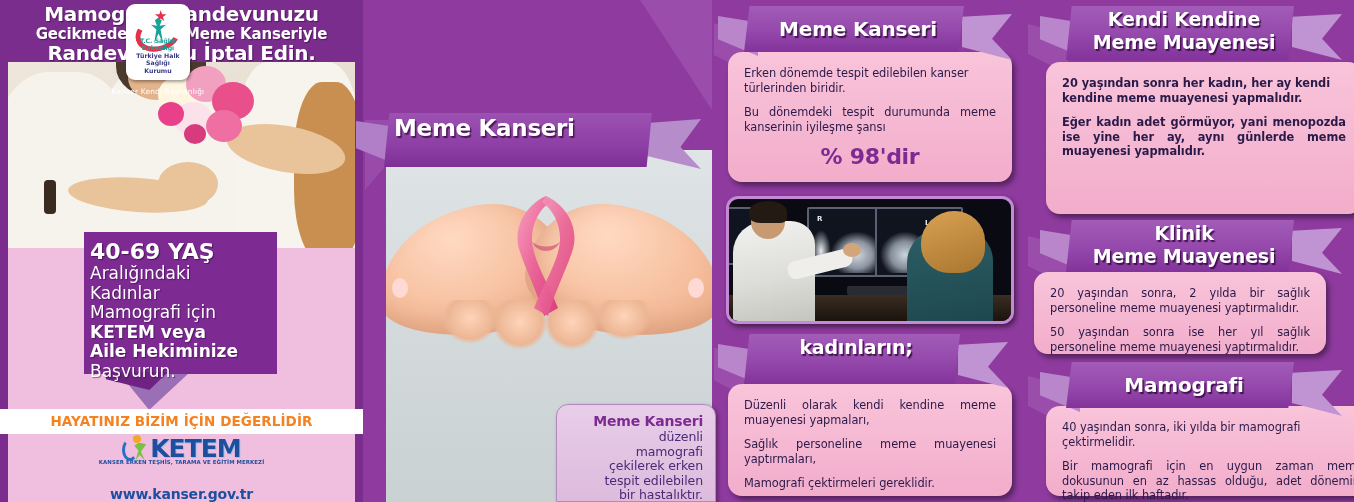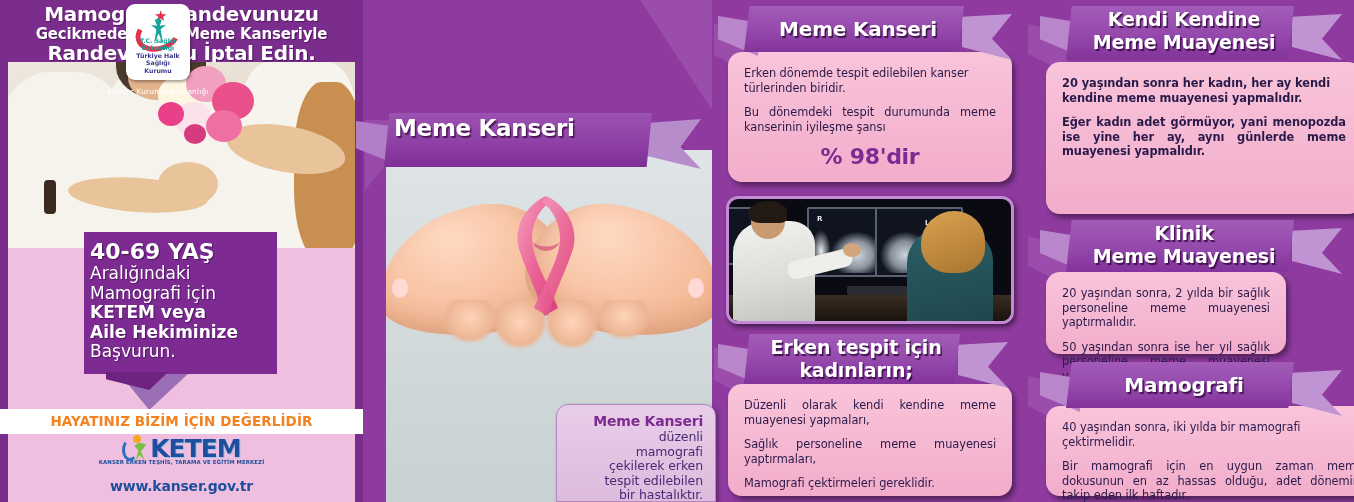--- a/index.html
+++ b/index.html
@@ -107,21 +107,21 @@
     display:inline-block; width:26px; height:28px; position:relative; vertical-align:middle; margin-right:2px;
   }
   .km-dot{ position:absolute; left:11px; top:0px; width:8px; height:8px; border-radius:50%; background:#f5a623; }
   .km-arcb{ position:absolute; left:0px; top:4px; width:16px; height:22px; border:3px solid #2a6fc4; border-right-color:transparent; border-top-color:transparent; border-radius:50%; }
   .km-body{ position:absolute; left:12px; top:8px; width:12px; height:18px; background:#7ac143; clip-path:polygon(40% 0,100% 10%,55% 52%,90% 100%,45% 70%,10% 100%,35% 45%,0 18%); }
   .ketem-sub{
     font-size:5.4px; color:#1d4f9e; font-weight:bold; letter-spacing:.1px;
     margin-top:-4px;
   }
   .ketem-url{
-    font-size:14px; font-weight:bold; color:#1d4f9e; margin-top:10px; letter-spacing:-.2px;
+    font-size:14px; font-weight:bold; color:#1d4f9e; margin-top:18px; letter-spacing:-.2px;
   }
 
   
   .panel-mid{
     position:absolute; left:365px; top:0; width:347px; height:502px;
     background:#8e3a9e; overflow:hidden;
   }
   .mid-logo{
     position:absolute; left:96px; top:4px; width:124px; text-align:center; z-index:5;
   }
@@ -362,20 +362,21 @@
 
     <div class="left-pinkband"></div>
 
     <div class="speech-tail"></div>
     <div class="speech"></div>
     <div class="speech-tail2"></div>
 
     <div class="speech-txt">
       <div class="sp-big">40-69 YAŞ</div>
       <div class="sp-line">Aralığındaki</div>
+      <div class="sp-line">Kadınlar</div>
       <div class="sp-line">Mamografi için</div>
       <div class="sp-line sp-b">KETEM veya</div>
       <div class="sp-line sp-b">Aile Hekiminize</div>
       <div class="sp-line">Başvurun.</div>
     </div>
 
     <div class="white-strip">
       <span>HAYATINIZ BİZİM İÇİN DEĞERLİDİR</span>
     </div>
 
@@ -399,21 +400,21 @@
     <div class="mol-card">
       <div class="mol-star">★</div>
       <div class="mol-crescent"></div>
       <div class="mol-fig"></div>
       <div style="position:absolute;left:0;bottom:6px;width:100%;">
         <div class="mol-t1">T.C. Sağlık Bakanlığı</div>
         <div class="mol-t2">Türkiye Halk Sağlığı</div>
         <div class="mol-t2">Kurumu</div>
       </div>
     </div>
-    <div class="mol-dept">Kanser Kurumu Başkanlığı</div>
+    <div class="mol-dept">Kanser Kendi Başkanlığı</div>
   </div>
 
   <div class="mid-banner">
     <div class="mb-wing-l"></div>
     <div class="mb-wing-r"></div>
     <div class="mb-main"></div>
     <div class="mb-txt">
       <div class="mb-t1">Meme Kanseri</div>
     </div>
   </div>
@@ -485,21 +486,20 @@
         <div class="dp-wom"></div>
         <div class="dp-womhair"></div>
       </div>
 
       <div class="shade-tri" style="left:-6px;top:346px;width:40px;height:52px;clip-path:polygon(0 0,100% 20%,100% 100%,0 60%);"></div>
       <div class="bn two" style="left:24px;top:334px;width:236px;height:50px;">
         <div class="w-l"></div>
         <div class="w-r"></div>
         <div class="body"></div>
         <div class="bt">
-          <div>Erken tespit için</div>
           <div>kadınların;</div>
         </div>
       </div>
 
       <div class="card" style="left:14px;top:384px;width:284px;height:112px;">
         <p>Düzenli olarak kendi kendine meme muayenesi yapmaları,</p>
         <p>Sağlık personeline meme muayenesi yaptırmaları,</p>
         <p class="nj">Mamografi çektirmeleri gereklidir.</p>
       </div>
     </div>
@@ -526,21 +526,21 @@
       <div class="bn two" style="left:34px;top:220px;width:248px;height:52px;">
         <div class="w-l"></div>
         <div class="w-r"></div>
         <div class="body"></div>
         <div class="bt">
           <div>Klinik</div>
           <div>Meme Muayenesi</div>
         </div>
       </div>
 
-      <div class="card" style="left:20px;top:272px;width:240px;height:82px;">
+      <div class="card" style="left:8px;top:272px;width:292px;height:82px;">
         <p>20 yaşından sonra, 2 yılda bir sağlık personeline meme muayenesi yaptırmalıdır.</p>
         <p>50 yaşından sonra ise her yıl sağlık personeline meme muayenesi yaptırmalıdır.</p>
       </div>
 
       <div class="shade-tri" style="left:2px;top:376px;width:40px;height:50px;clip-path:polygon(0 0,100% 20%,100% 100%,0 60%);"></div>
       <div class="bn one" style="left:34px;top:362px;width:248px;height:46px;">
         <div class="w-l"></div>
         <div class="w-r"></div>
         <div class="body"></div>
         <div class="bt">Mamografi</div>

